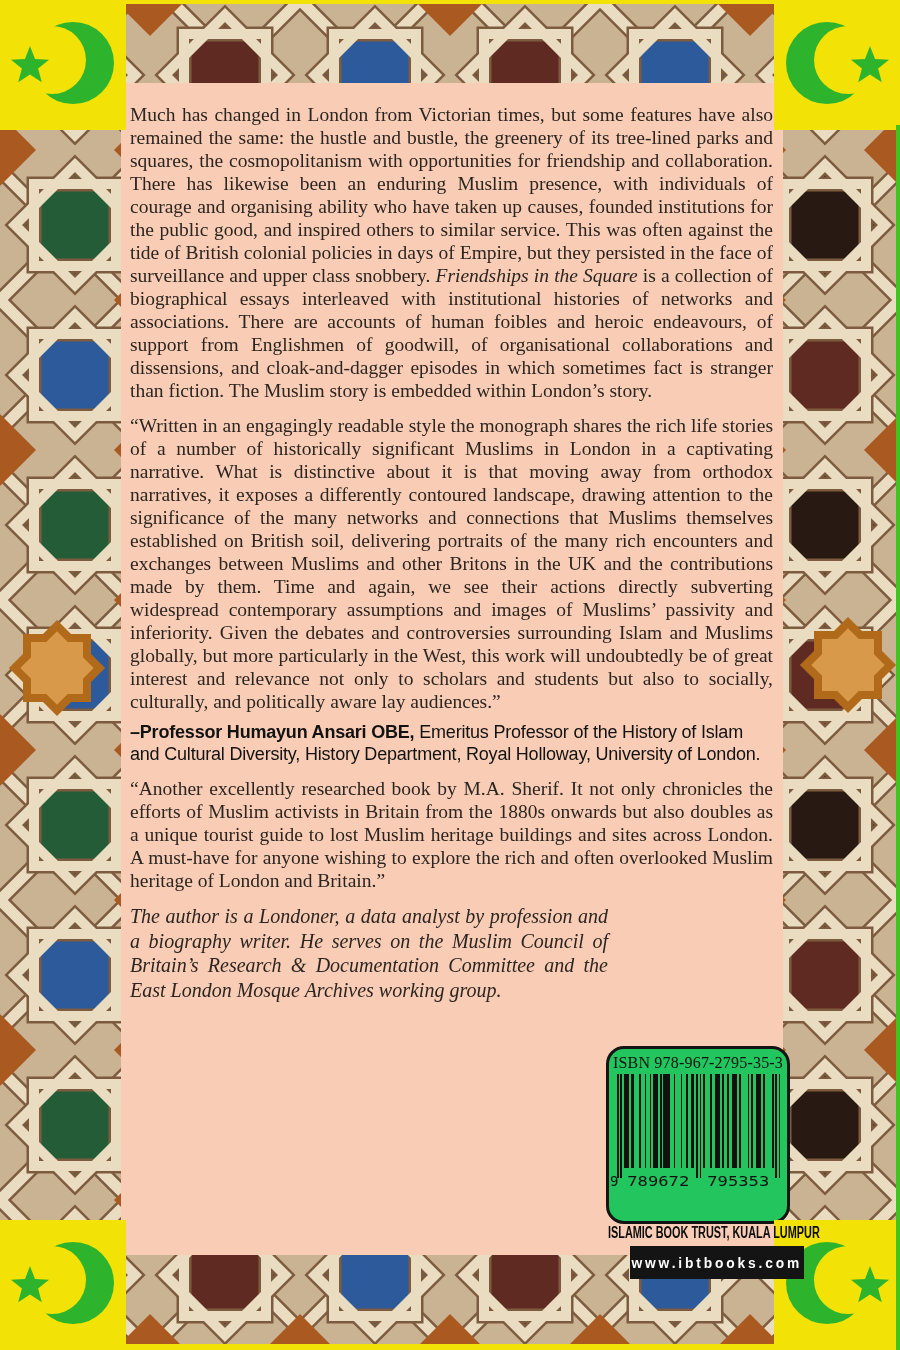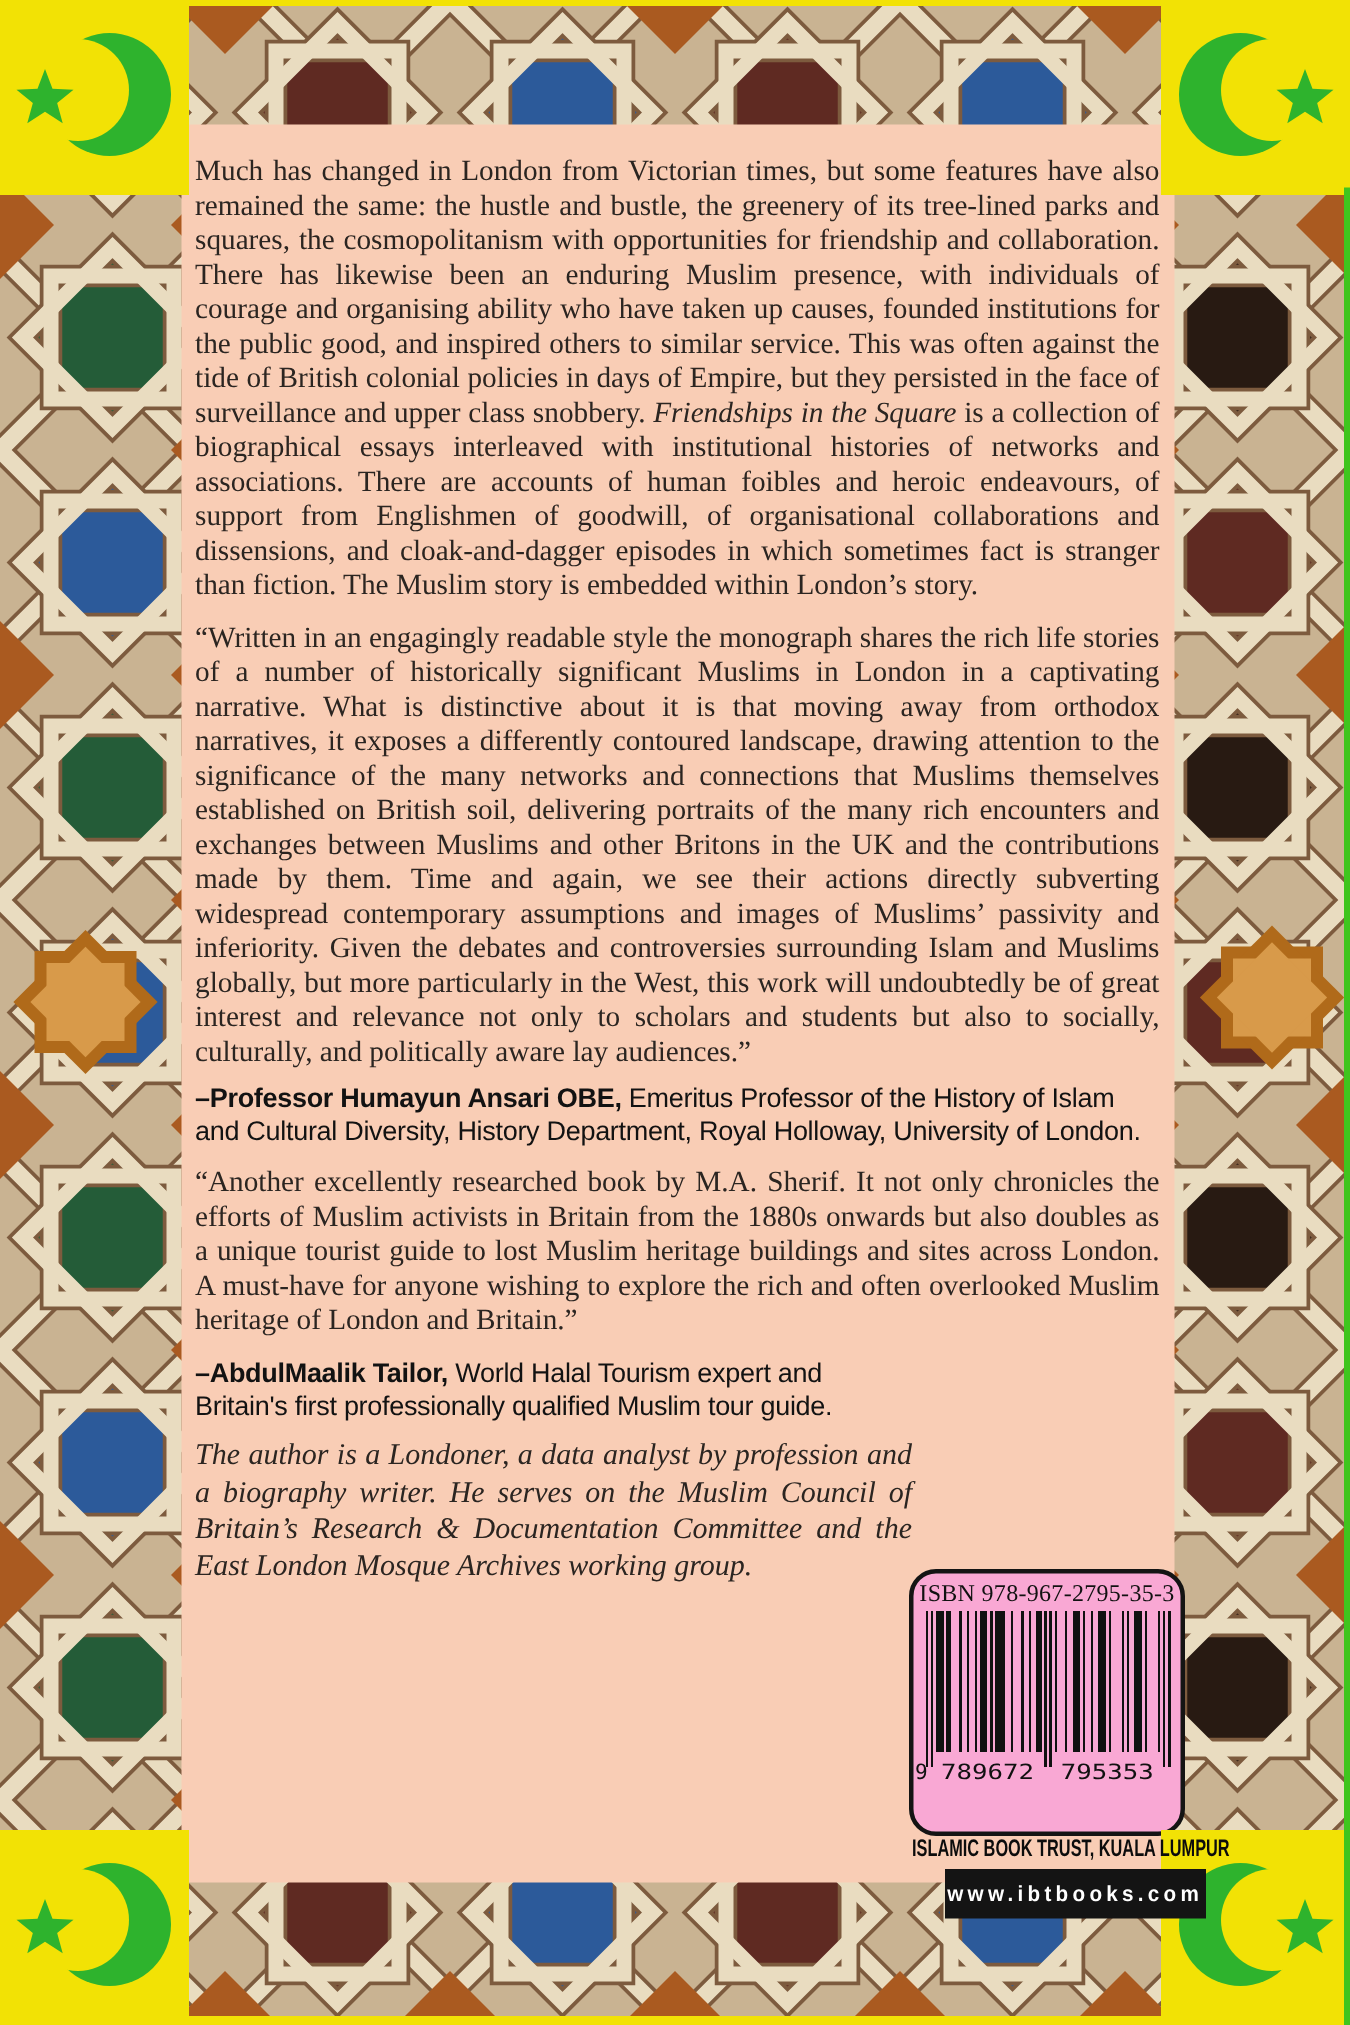--- a/index.html
+++ b/index.html
@@ -41,21 +41,21 @@
   .attr1{margin-bottom:12px !important;}
   .p3{margin-bottom:12px !important;}
   .attr2{width:470px;margin-bottom:10px !important;}
   .bio{
     width:478px;font-style:italic;font-size:20px;line-height:24.5px;
     text-align:justify;
   }
 
   .barcode-box{
     position:absolute;left:606px;top:1046px;width:184px;height:178px;z-index:3;
-    background:#f9a8d4;border:3px solid var(--bar-black);border-radius:18px;
+    background:#22c55e;border:3px solid var(--bar-black);border-radius:18px;
     box-sizing:border-box;text-align:center;
   }
   .isbn-label{
     font-family:"Liberation Serif",serif;font-size:16px;color:#111;
     margin-top:5px;letter-spacing:0.2px;white-space:nowrap;
   }
   .barcode-box svg{display:block;margin:2px auto 0;}
 
   .publisher-line{
     position:absolute;left:608px;top:1224px;z-index:6;
@@ -172,21 +172,20 @@
 
   <div class="panel">
     <p class="serif-body p1"><span>Much has changed in London from Victorian times, but some features have also remained the same: the hustle and bustle, the greenery of its tree-lined parks and squares, the cosmopolitanism with opportunities for friendship and collaboration. There has likewise been an enduring Muslim presence, with individuals of courage and organising ability who have taken up causes, founded institutions for the public good, and inspired others to similar service. This was often against the tide of British colonial policies in days of Empire, but they persisted in the face of surveillance and upper class snobbery. </span><i>Friendships in the Square</i><span> is a collection of biographical essays interleaved with institutional histories of networks and associations. There are accounts of human foibles and heroic endeavours, of support from Englishmen of goodwill, of organisational collaborations and dissensions, and cloak-and-dagger episodes in which sometimes fact is stranger than fiction. The Muslim story is embedded within London’s story.</span></p>
 
     <p class="serif-body p2">“Written in an engagingly readable style the monograph shares the rich life stories of a number of historically significant Muslims in London in a captivating narrative. What is distinctive about it is that moving away from orthodox narratives, it exposes a differently contoured landscape, drawing attention to the significance of the many networks and connections that Muslims themselves established on British soil, delivering portraits of the many rich encounters and exchanges between Muslims and other Britons in the UK and the contributions made by them. Time and again, we see their actions directly subverting widespread contemporary assumptions and images of Muslims’ passivity and inferiority. Given the debates and controversies surrounding Islam and Muslims globally, but more particularly in the West, this work will undoubtedly be of great interest and relevance not only to scholars and students but also to socially, culturally, and politically aware lay audiences.”</p>
 
     <p class="attr attr1"><b>–Professor Humayun Ansari OBE,</b><span> Emeritus Professor of the History of Islam and Cultural Diversity, History Department, Royal Holloway, University of London.</span></p>
 
     <p class="serif-body p3">“Another excellently researched book by M.A. Sherif. It not only chronicles the efforts of Muslim activists in Britain from the 1880s onwards but also doubles as a unique tourist guide to lost Muslim heritage buildings and sites across London. A must-have for anyone wishing to explore the rich and often overlooked Muslim heritage of London and Britain.”</p>
 
-    <p class="attr attr2"><b>–AbdulMaalik Tailor,</b><span> World Halal Tourism expert and Britain's first professionally qualified Muslim tour guide.</span></p>
 
     <p class="serif-body bio">The author is a Londoner, a data analyst by profession and a biography writer. He serves on the Muslim Council of Britain’s Research &amp; Documentation Committee and the East London Mosque Archives working group.</p>
   </div>
 
   <div class="barcode-box">
     <div class="isbn-label">ISBN 978-967-2795-35-3</div>
     <svg id="barcode-svg" width="176" height="116" viewBox="0 0 176 116" shape-rendering="crispEdges">
         <rect x="7.00" y="0" width="1.72" height="104" fill="#111"></rect>
         <rect x="10.44" y="0" width="1.72" height="104" fill="#111"></rect>
         <rect x="13.88" y="0" width="1.72" height="94" fill="#111"></rect>

